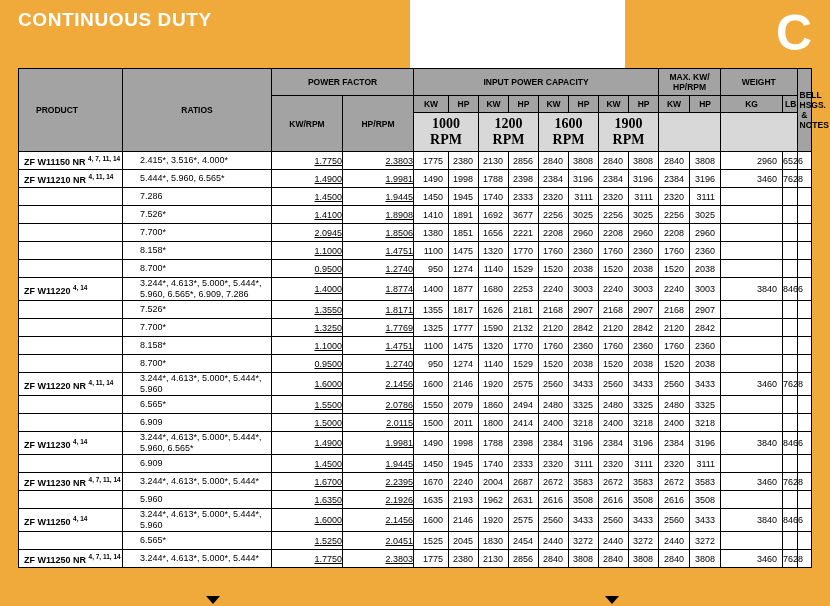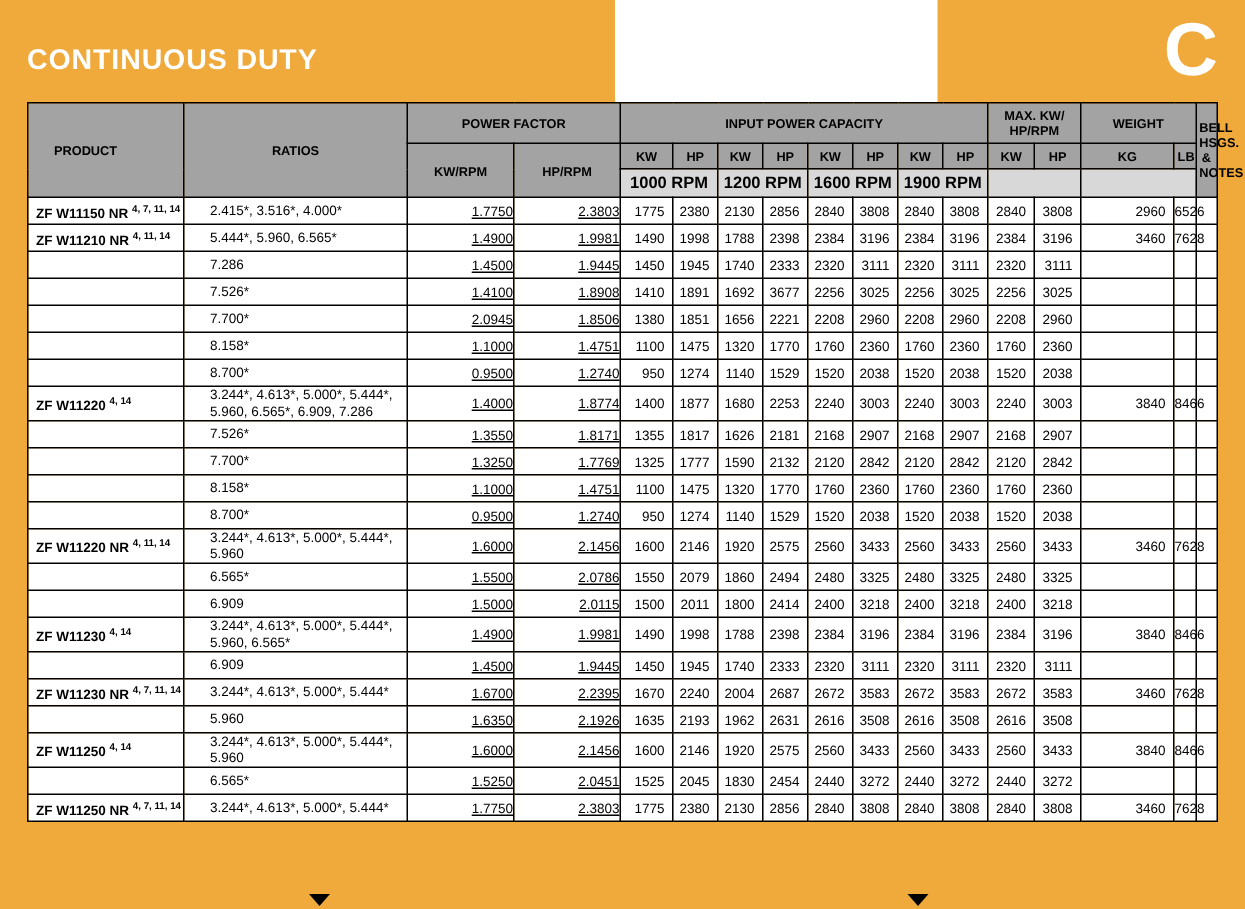--- a/index.html
+++ b/index.html
@@ -13,40 +13,40 @@
 
   
   .header{
     position:relative;height:68px;
     background:#F0A93B;
   }
   .header .white-block{
     position:absolute;left:410px;top:0;width:215px;height:68px;background:#ffffff;
   }
   .header .title{
-    position:absolute;left:18px;top:30px;
+    position:absolute;left:18px;top:9px;
     color:#ffffff;font-weight:bold;font-size:19px;line-height:22px;
     letter-spacing:0.6px;
   }
   .header .big-letter{
     position:absolute;right:18px;top:8px;
     color:#ffffff;font-weight:bold;font-size:50px;line-height:50px;
     font-family:"Liberation Sans", sans-serif;
   }
 
   
   .table-wrap{position:absolute;left:18px;top:68px;width:794px;}
   table{border-collapse:collapse;width:794px;table-layout:fixed;font-size:9px;}
   th,td{border:1px solid #000;padding:0;}
   thead th{
     background:#a3a3a3;color:#000;font-weight:bold;font-size:8.5px;
     text-align:center;vertical-align:middle;padding:3px 2px;
   }
   thead th.left{text-align:left;padding-left:17px;}
-  thead th.rpm{background:#d8d8d8;font-weight:bold;font-size:11px;}
+  thead th.rpm{background:#d8d8d8;font-weight:bold;font-size:14px;font-family:Liberation Serif, serif;}
   thead th.blank{background:#d8d8d8;border-left:1px solid #000;}
 
   tbody td{
     background:#ffffff;height:17px;font-size:9px;color:#000;
     vertical-align:middle;
   }
   td.prod{padding-left:5px;font-weight:bold;font-size:9px;white-space:normal;line-height:11px;}
   td.ratio{padding-left:17px;font-size:9px;line-height:11px;}
   td.num{text-align:right;padding-right:5px;}
   td.pf{text-align:right;padding-left:8px;text-decoration:underline;}

